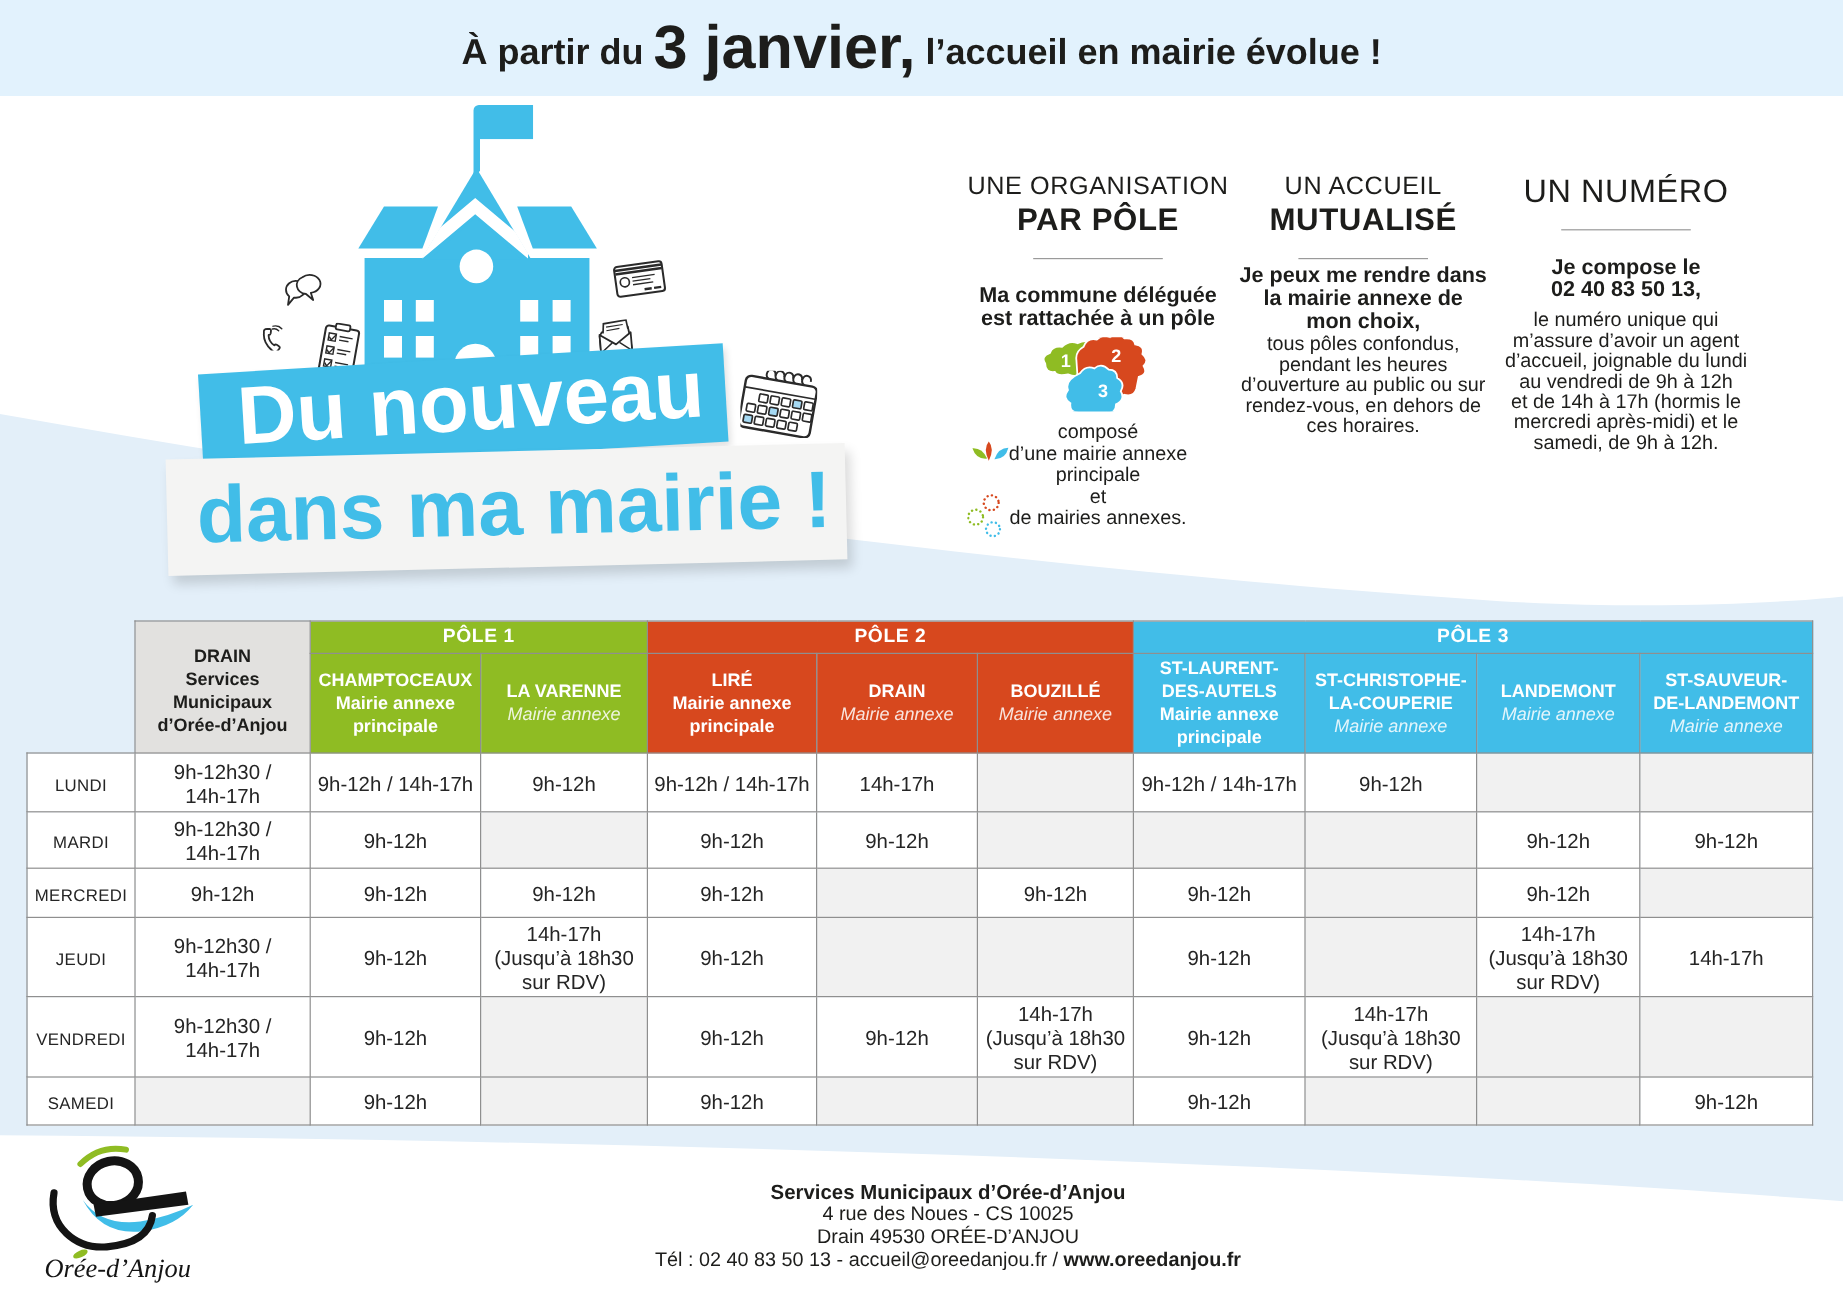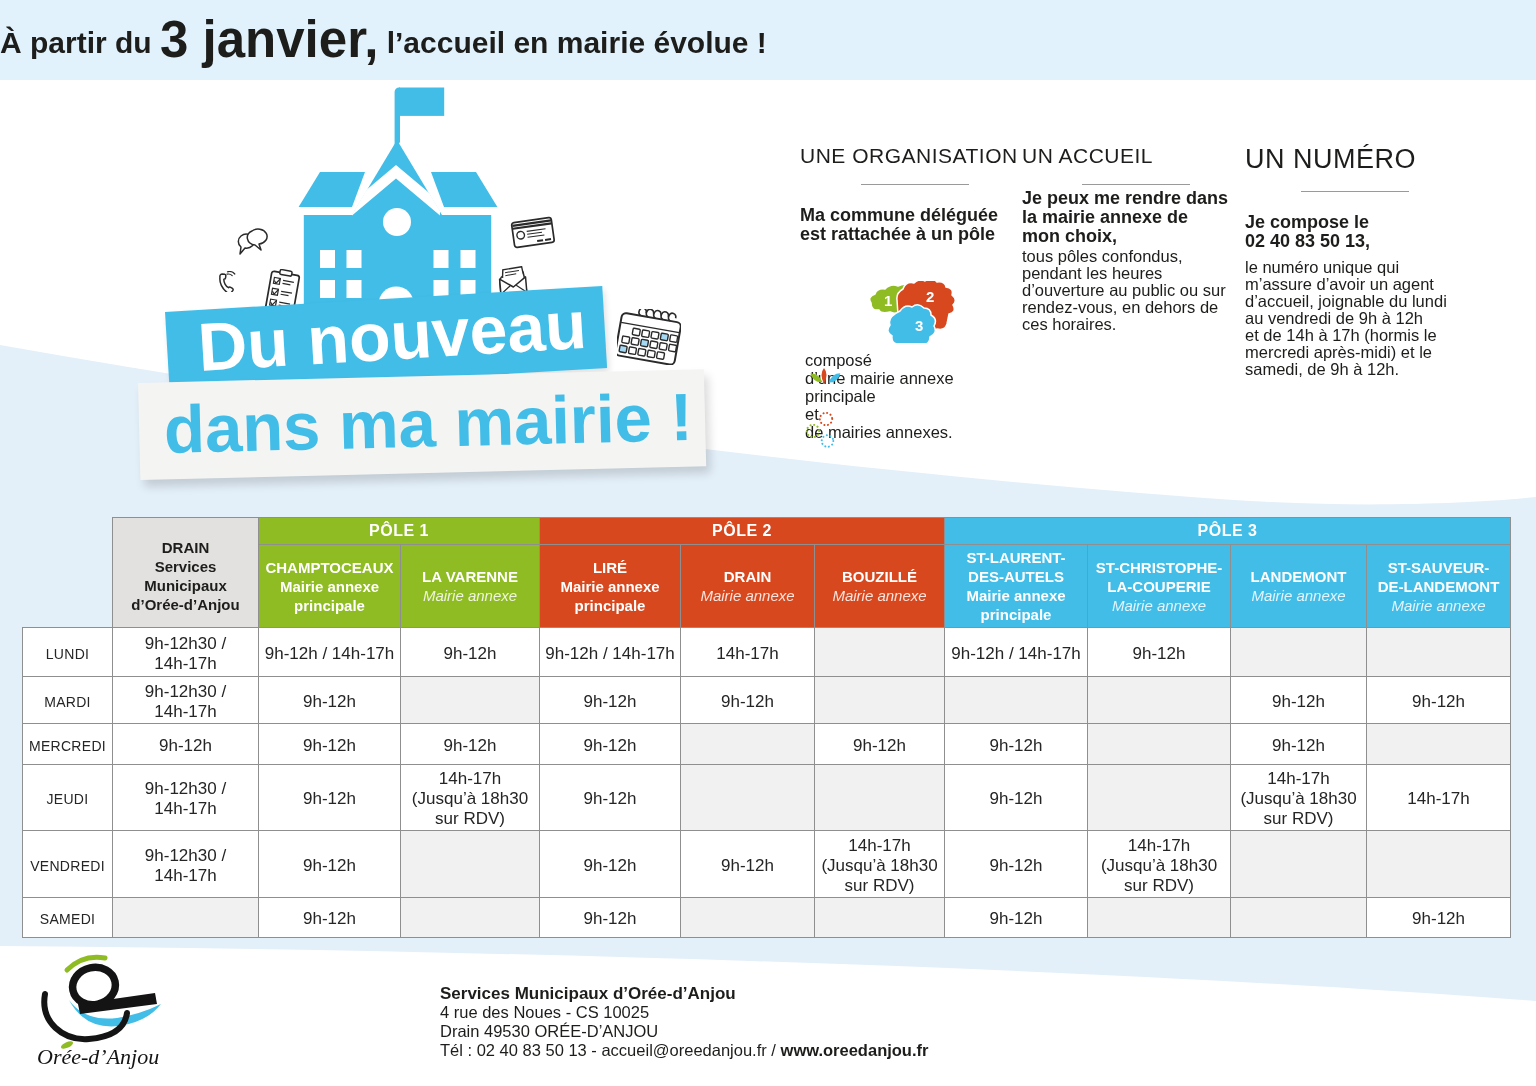--- a/index.html
+++ b/index.html
@@ -1,18 +1,18 @@
 <!DOCTYPE html>
 <html><head><meta charset="utf-8"><title>Du nouveau dans ma mairie</title>
 <style>
 html,body{margin:0;padding:0}
 body{width:1536px;height:1086px;position:relative;overflow:hidden;background:#fff;
   font-family:"Liberation Sans",sans-serif;color:#1d1d1b}
 .abs{position:absolute}
-.ctr{text-align:left}
+.ctr{text-align:center}
 
 table{border-collapse:collapse;table-layout:fixed}
 td,th{padding:0;margin:0;vertical-align:middle;text-align:center;border:1px solid #8f8f8f;background:#fff;
   font-size:17px;line-height:20px;color:#252525}
 td.empty{background:#f1f1f1}
 td{padding-top:3px}
 td.day{font-size:14px;letter-spacing:.3px}
 th{color:#fff;font-weight:bold}
 th.pole{font-size:16px;letter-spacing:.5px}
 th.g{background:#8fbc23}
@@ -164,20 +164,21 @@
 </svg>
 
 <div class="abs" style="left:165px;top:312px;width:438px;height:82px;background:#41bde8;transform:rotate(-3.4deg);transform-origin:0 0;box-shadow:2px 4px 6px rgba(0,0,0,.12)"></div>
 <div class="abs" style="left:196px;top:314px;width:410px;height:66px;transform:rotate(-3.4deg);transform-origin:0 0;color:#fff;font-weight:bold;font-size:68px;line-height:66px;white-space:nowrap">Du nouveau</div>
 
 <div class="abs" style="left:138px;top:383px;width:566px;height:97px;background:#f4f4f3;transform:rotate(-1.4deg);transform-origin:0 0;box-shadow:4px 7px 10px rgba(0,0,0,.15)"></div>
 <div class="abs" style="left:163px;top:390px;width:530px;height:80px;transform:rotate(-1.4deg);transform-origin:0 0;color:#41bde8;font-weight:bold;font-size:67px;line-height:80px;white-space:nowrap">dans ma mairie !</div>
 
 <div class="abs ctr" style="left:800px;top:144px;width:230px">
   <div style="font-size:21px;letter-spacing:.5px">UNE ORGANISATION</div>
+  <div style="font-size:26px;font-weight:bold;letter-spacing:.5px">PAR PÔLE</div>
   <div style="height:1px;background:#9a9a9a;width:108px;margin:16px auto 0"></div>
   <div style="font-size:18px;font-weight:bold;line-height:19px;margin-top:21px">Ma commune déléguée<br>est rattachée à un pôle</div>
 </div>
 
 <svg class="abs" style="left:869px;top:281px" width="90" height="62" viewBox="0 0 90 62">
   <g stroke="#fff" stroke-width="1.5">
   <path d="M2,22 q-4,-6 4,-9 q2,-6 10,-5 q6,-6 13,-3 q8,-4 14,1 q8,-1 9,5 l1,8 q1,7 -6,9 l-11,3 q-9,3 -15,0 q-9,2 -11,-2 q-8,1 -8,-7 z" fill="#8fbc23"></path>
   <path d="M34,8 q3,-8 11,-6 q5,-5 11,-2 q7,-5 12,1 q8,-1 9,5 q8,1 6,8 q6,5 1,10 q4,7 -4,9 l-2,10 q-2,7 -10,5 l-10,4 q-8,2 -12,-4 l-12,-4 q-7,-2 -5,-10 l-1,-15 q-1,-7 6,-11 z" fill="#d7481e"></path>
   <path d="M31,30 q5,-7 12,-4 q6,-5 12,1 q7,0 7,7 q7,4 3,11 q4,7 -4,11 q0,8 -8,7 q-5,7 -11,2 q-8,5 -12,-2 q-8,0 -7,-8 q-7,-4 -2,-11 q-3,-8 10,-14 z" fill="#41bde8"></path>
   </g>
@@ -195,20 +196,21 @@
 </svg>
 
 <svg class="abs" style="left:806px;top:410px" width="38" height="40" viewBox="0 0 38 40">
   <circle cx="20" cy="9" r="6.2" fill="none" stroke="#d7481e" stroke-width="2" stroke-dasharray="0.1 3.6" stroke-linecap="round"></circle>
   <circle cx="7" cy="21" r="6.2" fill="none" stroke="#8fbc23" stroke-width="2" stroke-dasharray="0.1 3.6" stroke-linecap="round"></circle>
   <circle cx="21.5" cy="31" r="5.8" fill="none" stroke="#41bde8" stroke-width="2" stroke-dasharray="0.1 3.6" stroke-linecap="round"></circle>
 </svg>
 
 <div class="abs ctr" style="left:1022px;top:144px;width:228px">
   <div style="font-size:21px;letter-spacing:.5px">UN ACCUEIL</div>
+  <div style="font-size:26px;font-weight:bold;letter-spacing:.5px">MUTUALISÉ</div>
   <div style="height:1px;background:#9a9a9a;width:108px;margin:16px auto 0"></div>
   <div style="font-size:18px;font-weight:bold;line-height:19px;margin-top:4px">Je peux me rendre dans<br>la mairie annexe de<br>mon choix,</div>
   <div style="font-size:16.5px;line-height:17px;margin-top:2px">tous pôles confondus,<br>pendant les heures<br>d’ouverture au public ou sur<br>rendez-vous, en dehors de<br>ces horaires.</div>
 </div>
 
 <div class="abs ctr" style="left:1245px;top:144px;width:220px">
   <div style="font-size:27px;letter-spacing:.5px">UN NUMÉRO</div>
   <div style="height:1px;background:#9a9a9a;width:108px;margin:16px auto 0"></div>
   <div style="font-size:18px;font-weight:bold;line-height:19px;margin-top:21px">Je compose le<br>02 40 83 50 13,</div>
   <div style="font-size:16.5px;line-height:17px;margin-top:8px">le numéro unique qui<br>m’assure d’avoir un agent<br>d’accueil, joignable du lundi<br>au vendredi de 9h à 12h<br>et de 14h à 17h (hormis le<br>mercredi après-midi) et le<br>samedi, de 9h à 12h.</div>

